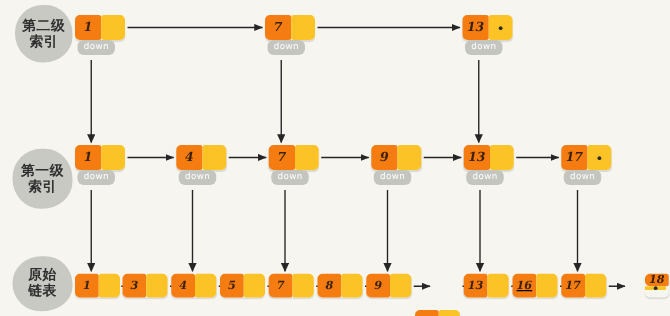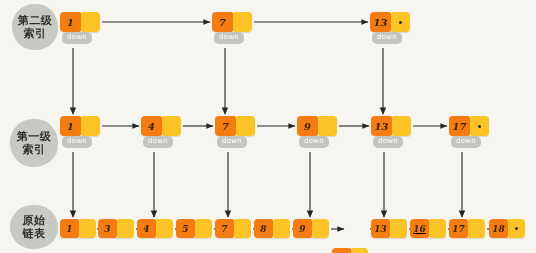--- a/index.html
+++ b/index.html
@@ -242,20 +242,20 @@
         <div class="ptr"></div>
       </div>
       <div class="node small" style="left: 410px; top: 219px; text-decoration: underline;">
         <div class="val">16</div>
         <div class="ptr"></div>
       </div>
       <div class="node small" style="left: 449px; top: 219px;">
         <div class="val">17</div>
         <div class="ptr"></div>
       </div>
-      <div class="node small" style="left: 489px; top: 219px;">
+      <div class="node small" style="left: 516px; top: 219px; flex-direction: column;">
         <div class="val">18</div>
         <div class="ptr">
           <span class="nullmark"></span>
         </div>
       </div>
     </div>
 </div>
 
 </body></html>

